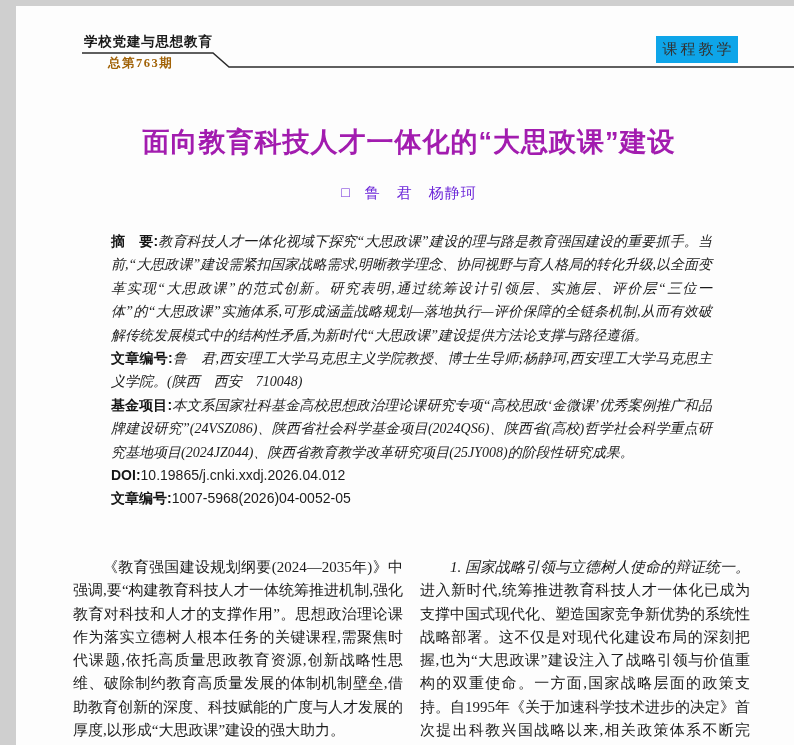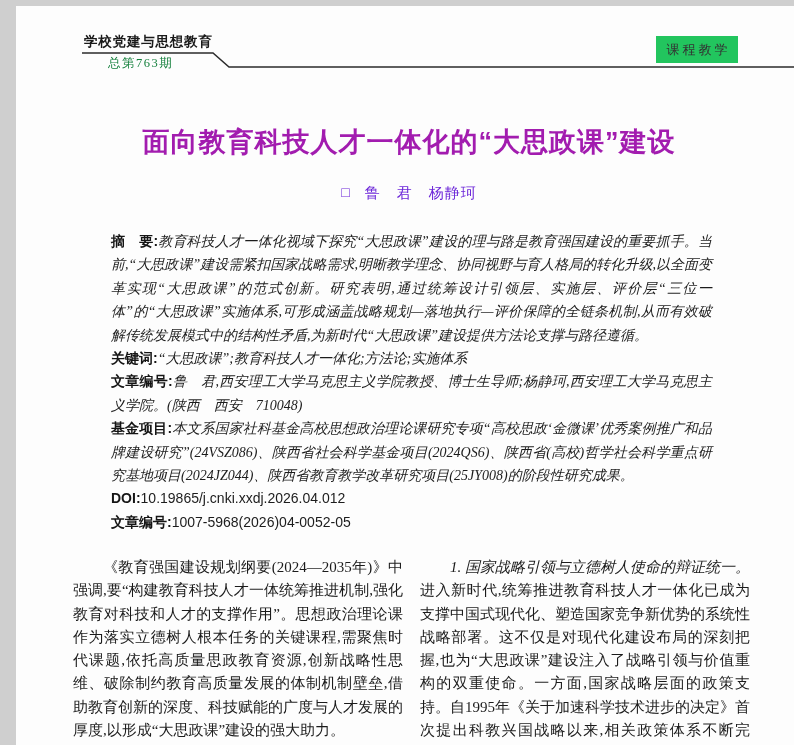--- a/index.html
+++ b/index.html
@@ -18,30 +18,31 @@
   }
   
   .journal-name{
     position:absolute;left:68px;top:27px;
     font-family:"Liberation Sans", sans-serif;
     font-weight:700;font-size:13.5px;letter-spacing:.8px;color:#1a1a1a;
     white-space:nowrap;
   }
   .issue{
     position:absolute;left:92px;top:49px;
-    font-size:12.5px;letter-spacing:1.5px;color:#15803d;
+    font-size:12.5px;letter-spacing:1.5px;color:#a16207;
     white-space:nowrap;
+    font-weight:bold;
   }
   .header-rule{position:absolute;left:0;top:0;}
   .section-tag{
     position:absolute;left:640px;top:30px;width:82px;height:27px;
-    background:#22c55e;
+    background:#0ea5e9;
     display:flex;align-items:center;justify-content:center;
     font-family:"Liberation Sans", sans-serif;
-    font-size:13px;letter-spacing:3px;color:#333;
+    font-size:15px;letter-spacing:3px;color:#333;
     text-indent:3px;
   }
   
   .article-title{
     position:absolute;left:0;top:118px;width:100%;
     text-align:center;
     font-family:"Liberation Sans", sans-serif;
     font-weight:700;font-size:27px;letter-spacing:1px;color:#a21caf;
     white-space:nowrap;
   }
@@ -89,21 +90,20 @@
   </svg>
   <div class="section-tag">课程教学</div>
 
   <div class="article-title">面向教育科技人才一体化的“大思政课”建设</div>
   <div class="authors">
     <span class="marker">□</span><span>鲁　君　杨静珂</span>
   </div>
 
   <div class="meta">
     <p><span class="lbl">摘　要:</span><span class="kai">教育科技人才一体化视域下探究“大思政课”建设的理与路是教育强国建设的重要抓手。当前,“大思政课”建设需紧扣国家战略需求,明晰教学理念、协同视野与育人格局的转化升级,以全面变革实现“大思政课”的范式创新。研究表明,通过统筹设计引领层、实施层、评价层“三位一体”的“大思政课”实施体系,可形成涵盖战略规划—落地执行—评价保障的全链条机制,从而有效破解传统发展模式中的结构性矛盾,为新时代“大思政课”建设提供方法论支撑与路径遵循。</span></p>
-    <p><span class="lbl">关键词:</span><span class="kai">“大思政课”;教育科技人才一体化;方法论;实施体系</span></p>
     <p><span class="lbl">文章编号:</span><span class="kai">鲁　君,西安理工大学马克思主义学院教授、博士生导师;杨静珂,西安理工大学马克思主义学院。(陕西　西安　710048)</span></p>
     <p><span class="lbl">基金项目:</span><span class="kai">本文系国家社科基金高校思想政治理论课研究专项“高校思政‘金微课’优秀案例推广和品牌建设研究”(24VSZ086)、陕西省社会科学基金项目(2024QS6)、陕西省(高校)哲学社会科学重点研究基地项目(2024JZ044)、陕西省教育教学改革研究项目(25JY008)的阶段性研究成果。</span></p>
     <p><span class="lbl">DOI:</span><span class="val">10.19865/j.cnki.xxdj.2026.04.012</span></p>
     <p class="clc-row">
       <span class="g3"><span class="lbl">文章编号:</span><span class="val">1007-5968(2026)04-0052-05</span></span>
     </p>
   </div>
 
   <div class="body-cols">
     <div class="col">

